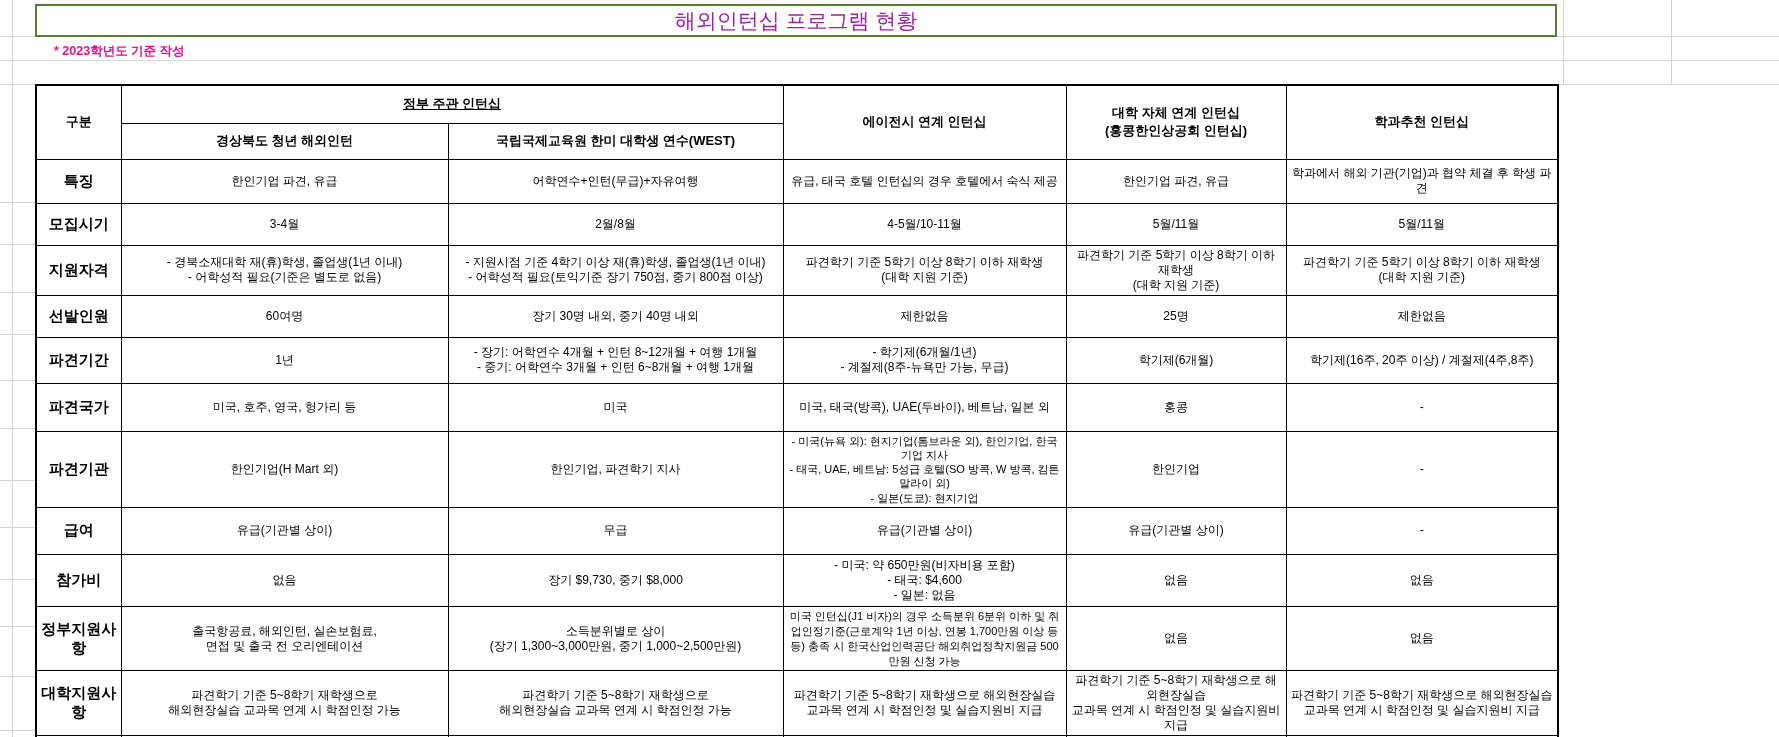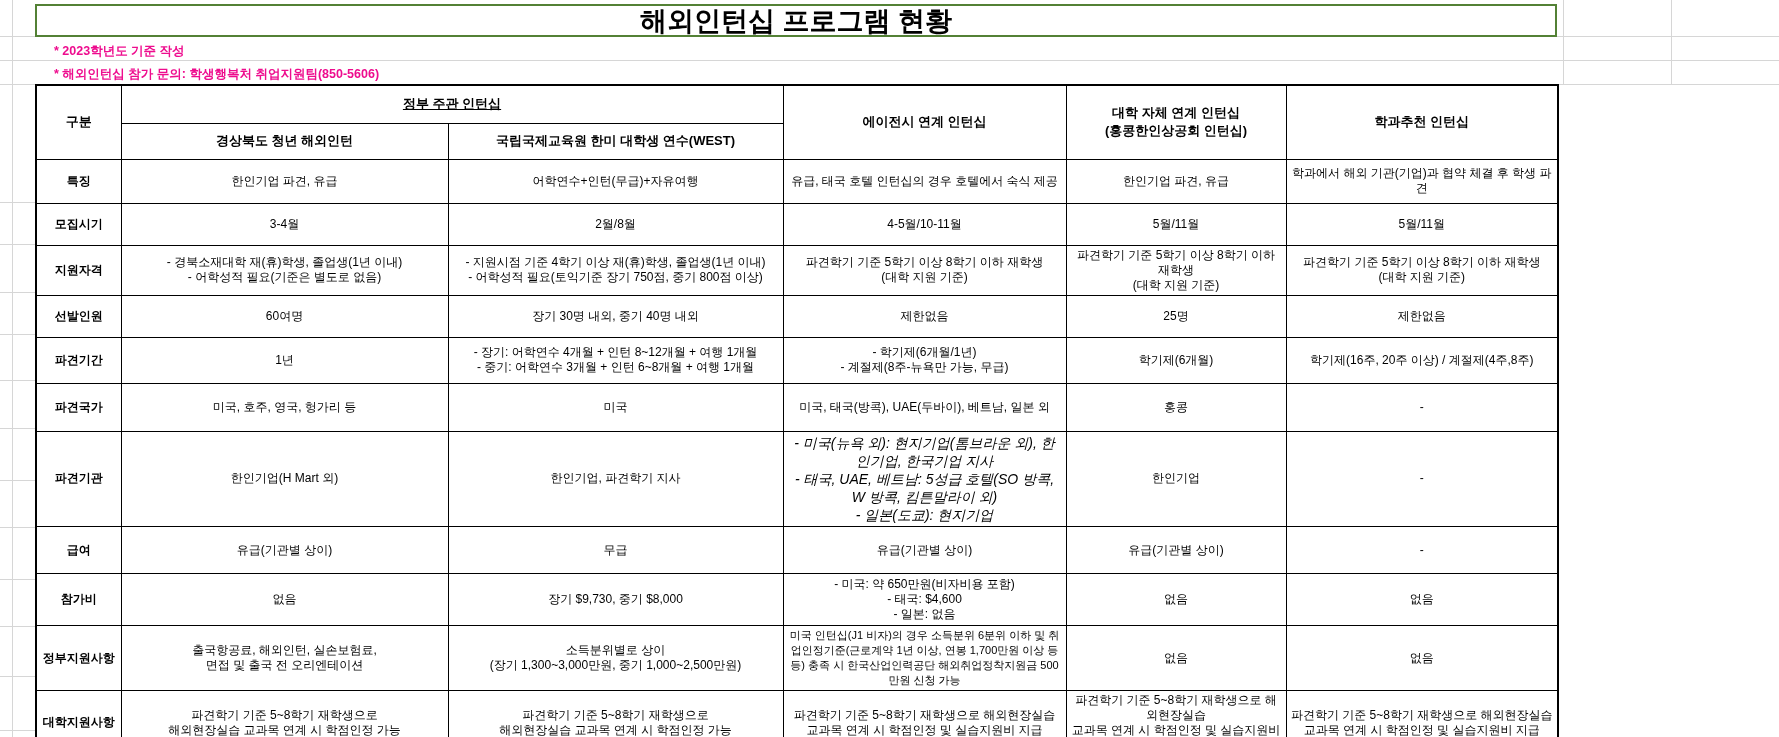--- a/index.html
+++ b/index.html
@@ -11,64 +11,63 @@
   
   .hline { position:absolute; left:0; width:1779px; height:1px; background:var(--faint,#d6d6d6); }
   .vline { position:absolute; top:0; width:1px; background:var(--faint,#d6d6d6); }
   .tick  { position:absolute; left:0; width:35px; height:1px; background:var(--faint,#d6d6d6); }
 
   .title-box {
     position:absolute; left:35px; top:4px; width:1522px; height:33px;
     border:2px solid var(--green,#538135); background:#fff;
     display:flex; align-items:center; justify-content:center;
   }
-  .title-box span { font-size:27px; font-weight:bold; color:#000000; letter-spacing:0px; }
+  .title-box span { font-size:21px; font-weight:normal; color:#a21caf; letter-spacing:0px; }
 
   .note {
     position:absolute; left:42px; font-size:12.5px; font-weight:bold;
     color:var(--pink,#ee0c8e); white-space:nowrap;margin-left:12px;
   }
   .note1 { top:43px; }
   .note2 { top:66px; }
 
   table.main {
     position:absolute; left:35px; top:84px; width:1522px;
     border-collapse:collapse; table-layout:fixed; background:#fff;
     border:2px solid #000;
   }
   table.main th, table.main td {
     border:1px solid #000; padding:2px 4px; vertical-align:middle;
     text-align:center; white-space:pre-line; color:#000;
   }
   thead th { font-size:13px; font-weight:bold; border-bottom-width:2px; }
   thead th.group { border-bottom-width:1px;text-decoration:underline; }
-  tbody th { font-size:12px; font-weight:bold; }
+  tbody th { font-size:15px; font-weight:bold; }
   tbody td { font-size:12px; line-height:1.25; }
   td.left { text-align:left; padding-left:6px; }
-  td.small { font-size:14px; line-height:1.3;font-style:italic; }
+  td.small { font-size:11px; line-height:1.3; }
   td.dense { font-size:11px; line-height:1.35; text-align:justify; text-align-last:center; word-break:break-all; padding:1px 5px; }
 </style>
 </head>
 <body>
 
 <div class="canvas">
 
   <div class="vline" style="left:12px; height:737px;"></div>
   <div class="hline" style="top:36px;"></div>
   <div class="hline" style="top:60px;"></div>
   <div class="hline" style="top:84px;"></div>
   <div class="vline" style="left:1563px; height:84px;"></div>
   <div class="vline" style="left:1671px; height:84px;"></div>
 
   <div class="title-box">
     <span>해외인턴십 프로그램 현황</span>
   </div>
 
   <div class="note note1">* 2023학년도 기준 작성</div>
-  <div class="note note2">* 해외인턴십 참가 문의: 학생행복처 취업지원팀(850-5606)</div>
 
   <table class="main">
     <colgroup>
       <col style="width:85px">
         <col style="width:327px">
         <col style="width:335px">
       <col style="width:283px">
         <col style="width:220px">
         <col style="width:272px">
     </colgroup>

